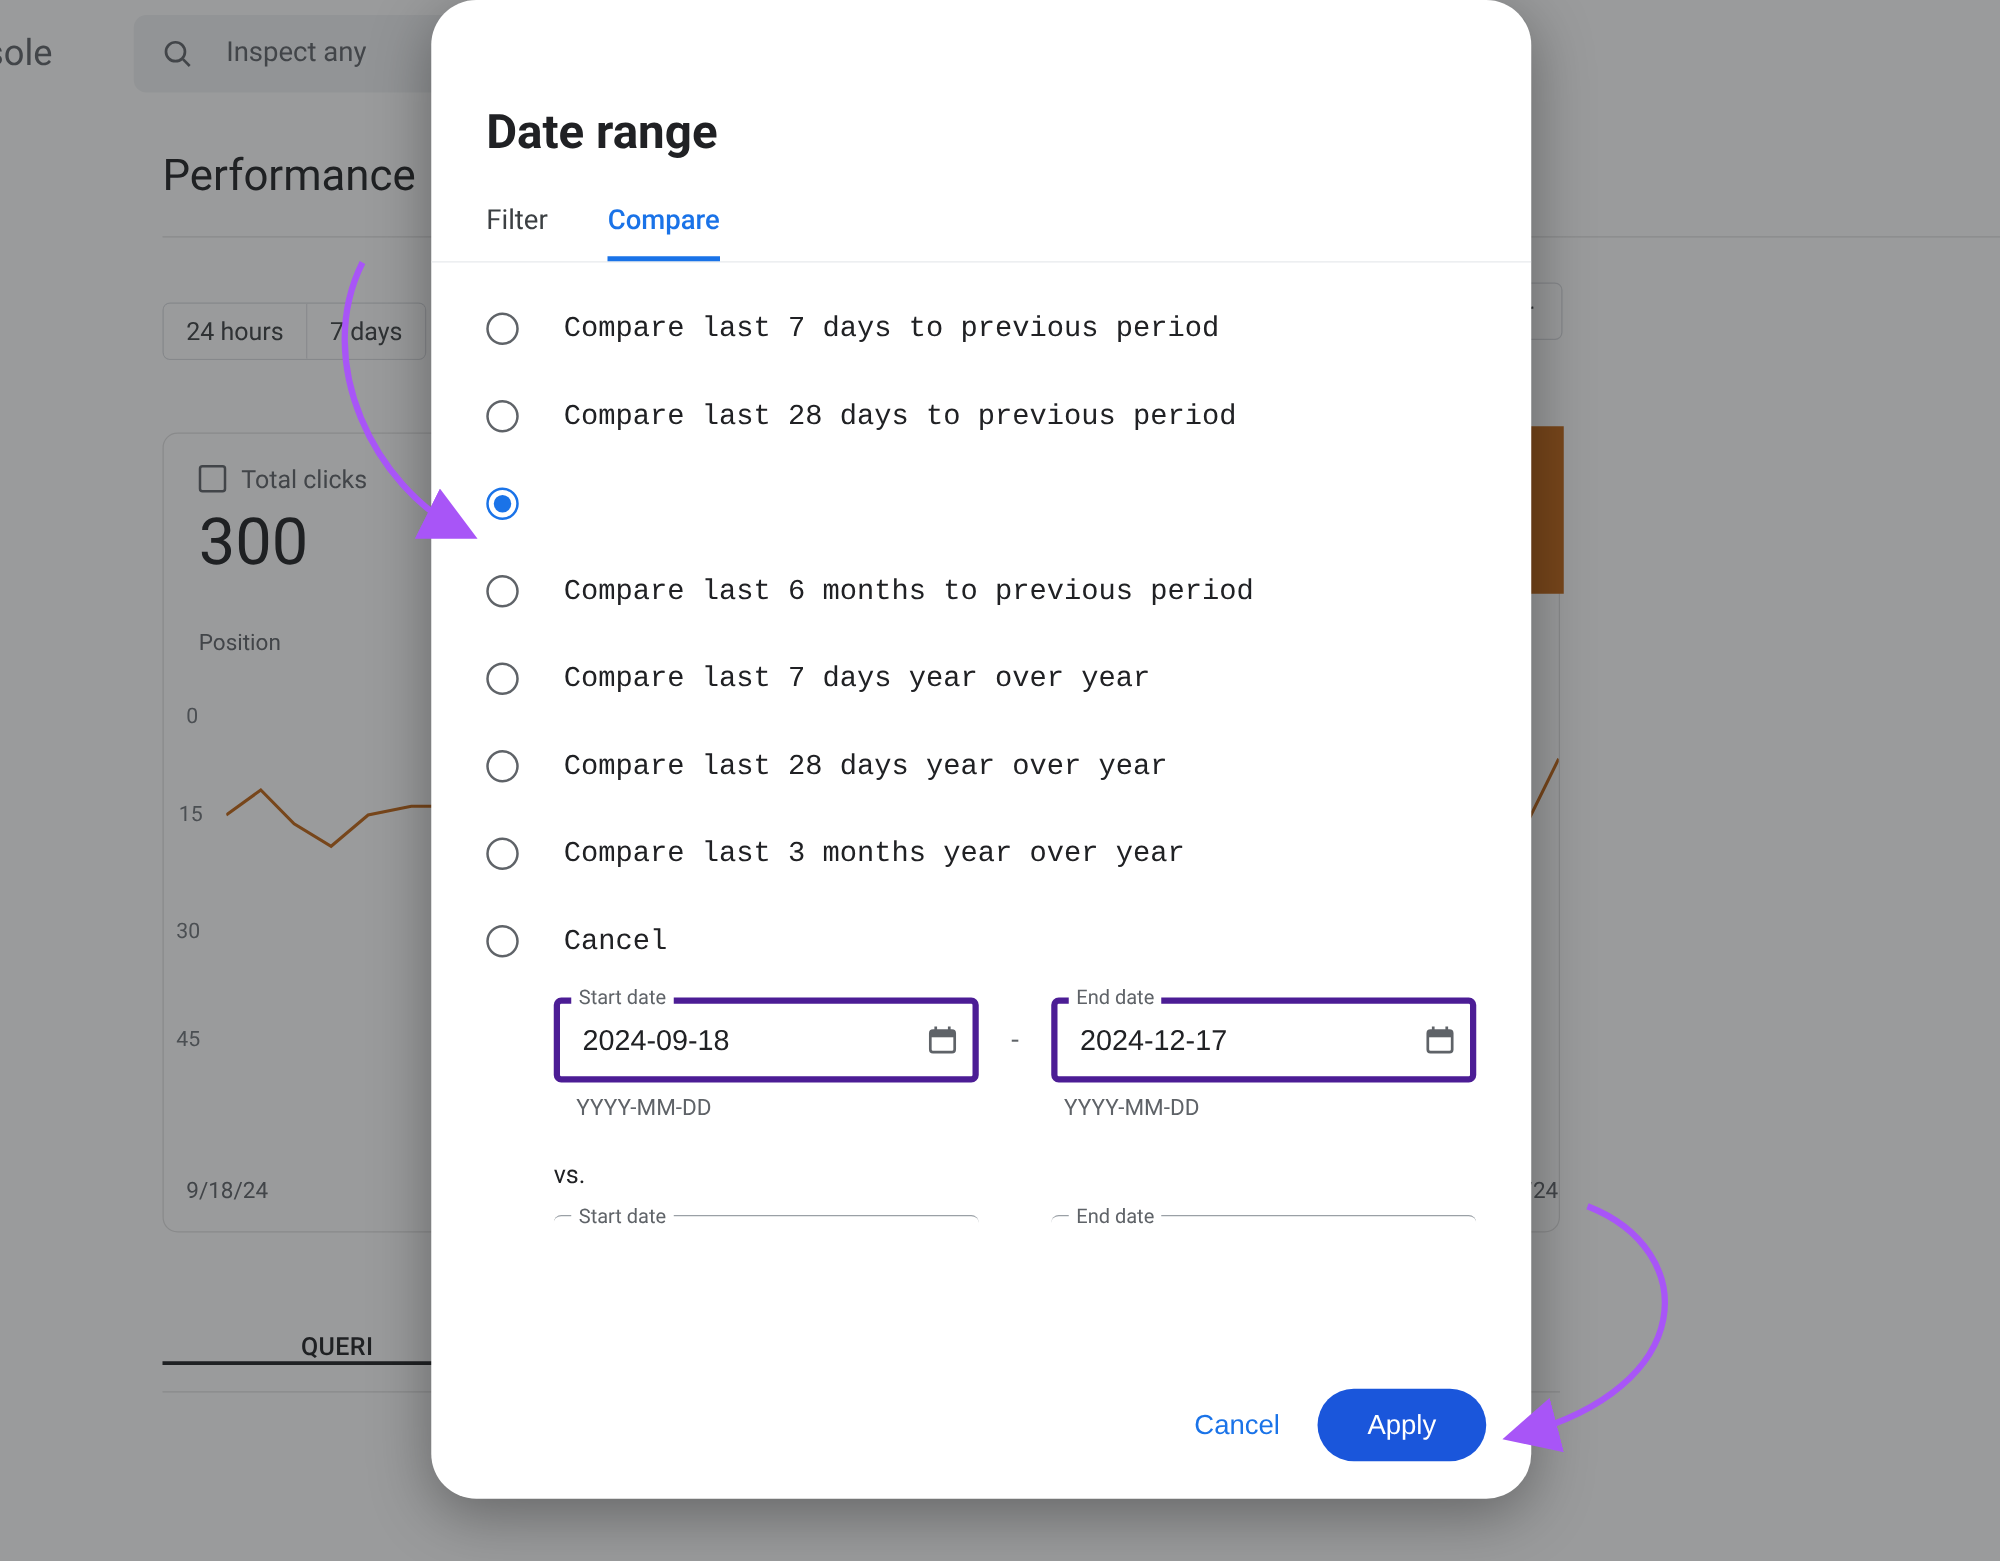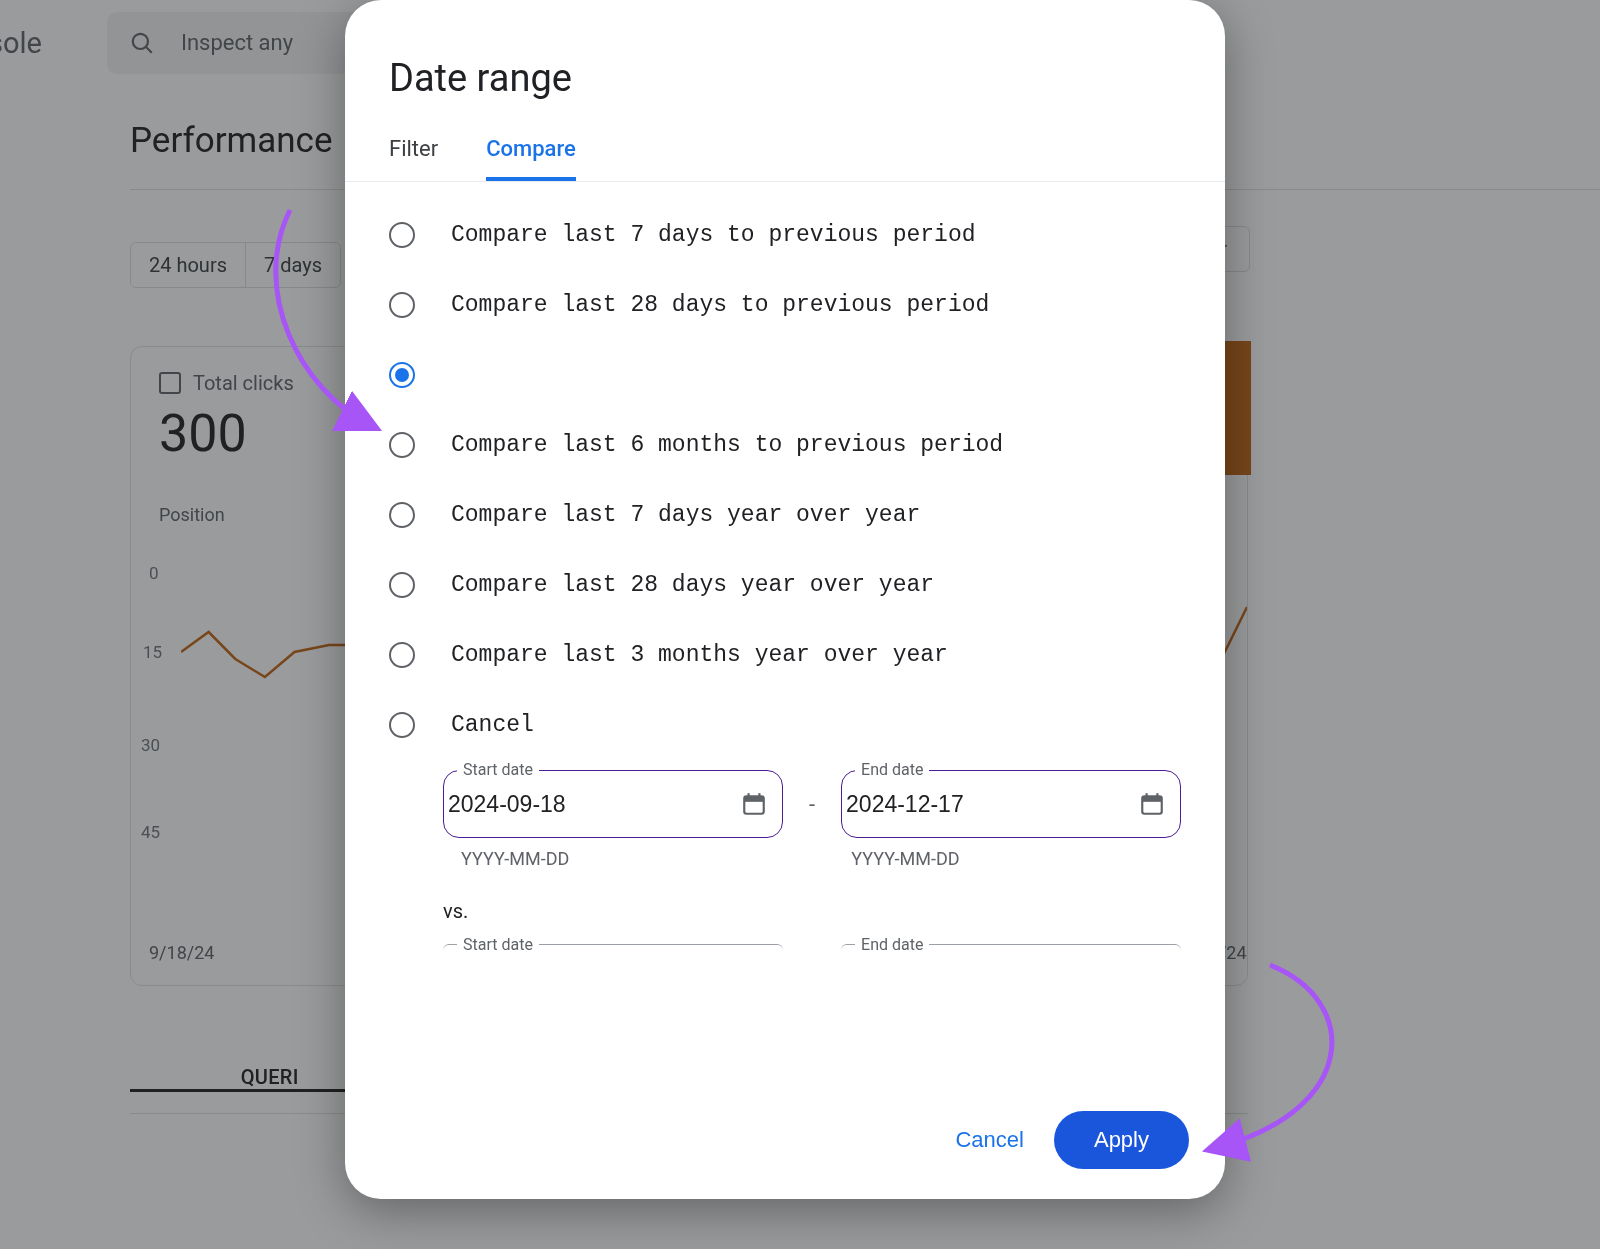--- a/index.html
+++ b/index.html
@@ -74,21 +74,21 @@
   .scrim { position: absolute; inset: 0; background: rgba(32,33,36,0.45); }
 
   
   .modal {
     position: absolute; top: 0; left: 345px; width: 880px; height: 1199px;
     background: #fff; border-radius: 36px;
     box-shadow: 0 12px 48px rgba(0,0,0,0.35);
     overflow: hidden;
   }
   .modal-inner { padding: 56px 44px 0 44px; }
-  .modal-title { font-size: 38px; font-weight: 400; color: #202124; }
+  .modal-title { font-size: 38px; font-weight: 700; color: #202124; margin-top: 28px; }
   .modal-tabs {
     margin-top: 36px; display: flex; gap: 48px;
     font-size: 22px; border-bottom: 1px solid #e8eaed;
     margin-left: -44px; margin-right: -44px; padding-left: 44px;
   }
   .mtab { padding-bottom: 16px; color: #3c4043; cursor: pointer; }
   .mtab.active { color: #1a73e8; font-weight: 500; border-bottom: 4px solid #1a73e8; }
 
   .radio-list { margin-top: 18px; font-family: Liberation Mono, monospace; }
   .radio-row {
@@ -104,22 +104,22 @@
     content: ''; position: absolute; inset: 4px;
     background: #1a73e8; border-radius: 50%;
   }
 
   .date-inputs {
     display: flex; align-items: center; gap: 26px;
     margin-top: 10px; margin-left: 54px;
   }
   .date-field { position: relative; width: 360px; }
   .date-field input {
-    width: 100%; height: 68px; border: 1px solid #4c1d95; border-radius: 16px;
-    padding: 0 56px 0 4px; font-size: 23px; color: #202124; background: #fff;
+    width: 100%; height: 68px; border: 5px solid #4c1d95; border-radius: 6px;
+    padding: 0 56px 0 18px; font-size: 23px; color: #202124; background: #fff;
   }
   .date-field input::placeholder { color: #9aa0a6; }
   .float-label {
     position: absolute; top: -10px; left: 14px; background: #fff;
     padding: 0 6px; font-size: 16px; color: #5f6368;
   }
   .date-icon { position: absolute; right: 16px; top: 50%; transform: translateY(-50%); color: #5f6368; }
   .fmt { margin-left: 72px; margin-top: 10px; color: #5f6368; font-size: 18px; }
   .vs { margin: 30px 0 20px 54px; font-size: 20px; }
   .dash { font-size: 22px; color: #5f6368; }

